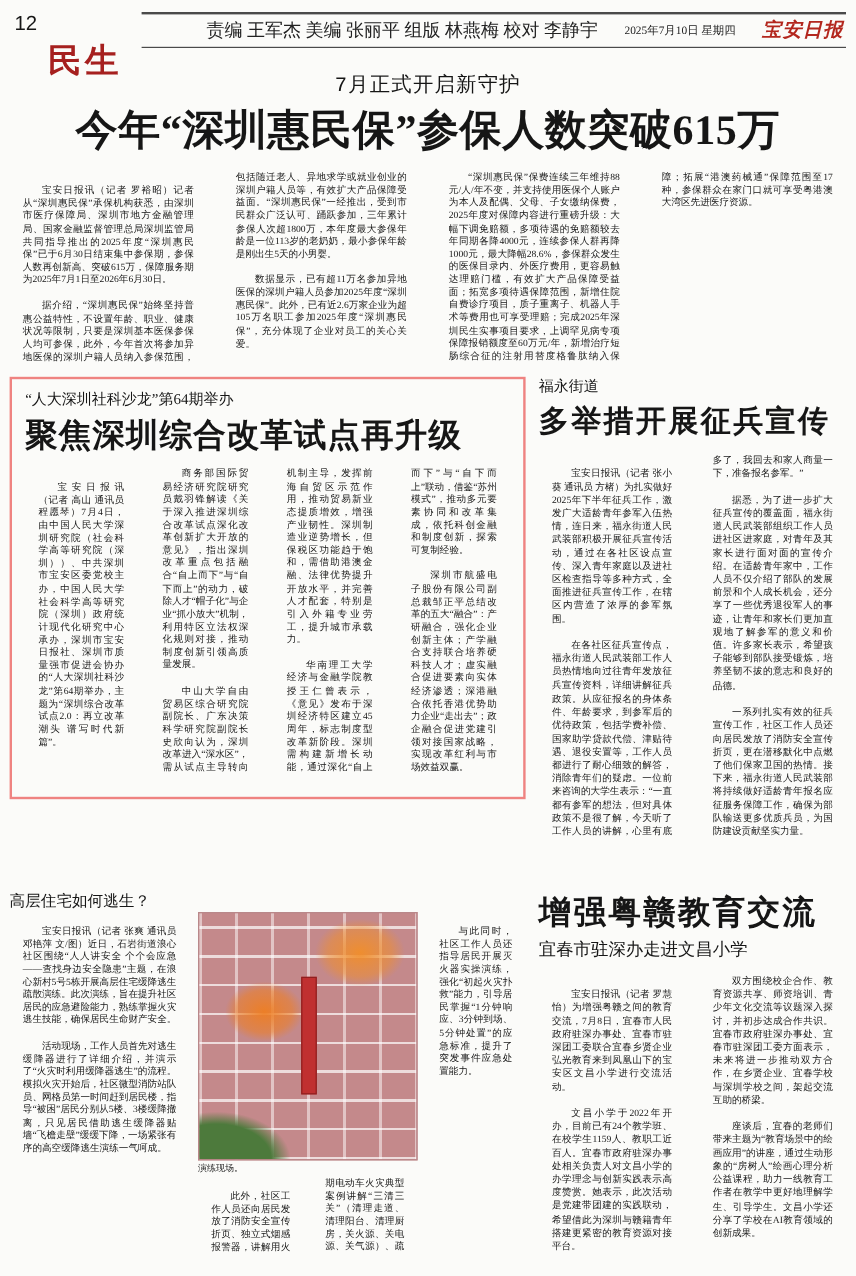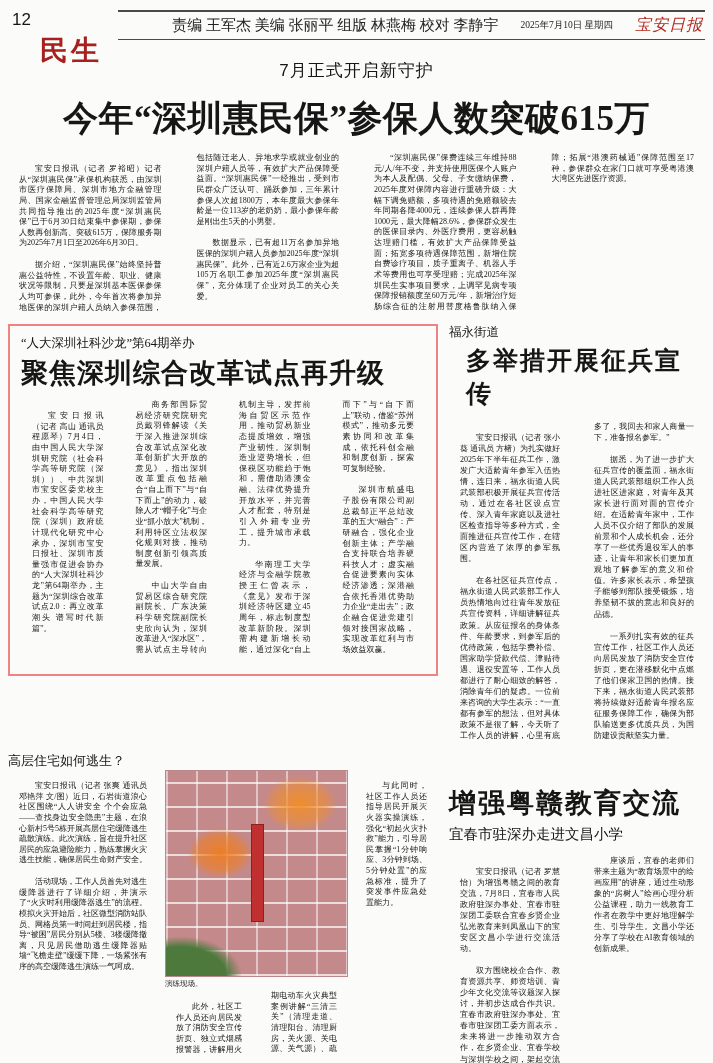--- a/index.html
+++ b/index.html
@@ -9,25 +9,25 @@
     font-family:"Liberation Serif", serif;
   }
   
   .header{margin:10px 8px 0 8px;display:flex;height:36px;}
   .pageno{font-size:17px;padding:0 9px 0 4px;font-family:"Liberation Sans",sans-serif;}
   .section-name{font-size:28px;font-weight:bold;color:#a6201f;letter-spacing:3px;font-family:"Liberation Sans",sans-serif;margin-top:22px;}
   .header-right{flex:1;margin-left:16px;border-top:2px solid #4a4a4a;border-bottom:1px solid #4a4a4a;
     height:27px;display:flex;align-items:center;justify-content:flex-end;gap:22px;padding:0 2px;}
   .credits{font-size:15px;color:#222;}
   .date{font-size:9.5px;color:#222;}
-  .masthead{font-size:16px;color:#b3271e;font-weight:normal;font-style:italic;letter-spacing:1px;}
+  .masthead{font-size:16px;color:#b3271e;font-weight:bold;font-style:italic;letter-spacing:1px;}
   
   .lead{text-align:center;margin-top:13px;}
-  .lead-kicker{font-size:17px;letter-spacing:1px;font-family:Liberation Sans, sans-serif;}
-  .lead-headline{font-size:35px;font-weight:bold;margin-top:13px;letter-spacing:0.5px;}
+  .lead-kicker{font-size:17px;letter-spacing:1px;font-family:Liberation Mono, monospace;}
+  .lead-headline{font-size:35px;font-weight:bold;margin-top:3px;letter-spacing:0.5px;}
   .lead-body{margin:11px 8px 0;height:163px;columns:4;column-gap:13px;column-fill:auto;
     font-size:8px;line-height:1.33;text-align:justify;overflow:hidden;}
   p{margin:11px;text-indent:2em;}
   
   .main-grid{display:flex;gap:11px;margin:8px 8px 0;}
   .left-zone{width:430px;flex:none;}
   .right-zone{flex:1;min-width:0;}
   
   .salon-box{border:2px solid #ef8381;padding:9px 11px 24px;height:352px;box-sizing:border-box;}
   .salon-kicker{font-size:12.5px;}
@@ -49,21 +49,21 @@
       radial-gradient(ellipse 48px 36px at 74% 16%, rgba(241,142,42,.95), rgba(241,142,42,.5) 55%, rgba(241,142,42,0) 78%),
       radial-gradient(ellipse 70px 45px at 8% 100%, #4d7a3c, #4d7a3c 65%, rgba(77,122,60,0) 88%),
       repeating-linear-gradient(0deg, rgba(255,255,255,.7) 0 2px, rgba(255,255,255,0) 2px 24px),
       repeating-linear-gradient(90deg, rgba(255,255,255,.5) 0 2px, rgba(255,255,255,0) 2px 30px);}
   .photo-banner{position:absolute;left:47%;top:26%;width:11px;height:96px;background:#c03030;border:1px solid #8f1f1f;}
   .caption{font-size:7.5px;margin:2px 0 2px;color:#222;text-indent:0;}
   .under-photo{flex:1;columns:2;column-gap:7px;overflow:hidden;}
   .drill-right{flex:1;overflow:hidden;}
   
   .consc-kicker{font-size:12.5px;}
-  .consc-headline{font-size:25px;font-weight:bold;margin:3px 17px 11px;letter-spacing:2px;font-family:"Liberation Sans",sans-serif;}
+  .consc-headline{font-size:25px;font-weight:bold;margin:3px 0 11px;letter-spacing:2px;font-family:"Liberation Sans",sans-serif;}
   .consc-body{columns:2;column-gap:12px;column-fill:auto;font-size:8px;line-height:1.38;
     text-align:justify;height:330px;overflow:hidden;}
   
   .edu{margin-top:34px;}
   .edu-headline{font-size:27px;font-weight:bold;letter-spacing:2px;font-family:"Liberation Sans",sans-serif;}
   .edu-subhead{font-size:14.5px;margin:4px 0 11px;}
   .edu-body{columns:2;column-gap:12px;column-fill:auto;font-size:8px;line-height:1.38;
     text-align:justify;height:245px;overflow:hidden;}
 </style>
 </head>
@@ -142,19 +142,20 @@
         <p>据悉，为了进一步扩大征兵宣传的覆盖面，福永街道人民武装部组织工作人员进社区进家庭，对青年及其家长进行面对面的宣传介绍。在适龄青年家中，工作人员不仅介绍了部队的发展前景和个人成长机会，还分享了一些优秀退役军人的事迹，让青年和家长们更加直观地了解参军的意义和价值。许多家长表示，希望孩子能够到部队接受锻炼，培养坚韧不拔的意志和良好的品德。</p>
         <p>一系列扎实有效的征兵宣传工作，社区工作人员还向居民发放了消防安全宣传折页，更在潜移默化中点燃了他们保家卫国的热情。接下来，福永街道人民武装部将持续做好适龄青年报名应征服务保障工作，确保为部队输送更多优质兵员，为国防建设贡献坚实力量。</p>
       </div>
     </div>
 
     <div class="edu">
       <div class="edu-headline">增强粤赣教育交流</div>
       <div class="edu-subhead">宜春市驻深办走进文昌小学</div>
       <div class="edu-body">
         <p>宝安日报讯（记者 罗慧怡）为增强粤赣之间的教育交流，7月8日，宜春市人民政府驻深办事处、宜春市驻深团工委联合宜春乡贤企业弘光教育来到凤凰山下的宝安区文昌小学进行交流活动。</p>
+        <p>文昌小学于2022年开办，目前已有24个教学班、在校学生1159人、教职工近百人。宜春市政府驻深办事处相关负责人对文昌小学的办学理念与创新实践表示高度赞赏。她表示，此次活动是党建带团建的实践联动，希望借此为深圳与赣籍青年搭建更紧密的教育资源对接平台。</p>
         <p>双方围绕校企合作、教育资源共享、师资培训、青少年文化交流等议题深入探讨，并初步达成合作共识。宜春市政府驻深办事处、宜春市驻深团工委方面表示，未来将进一步推动双方合作，在乡贤企业、宜春学校与深圳学校之间，架起交流互助的桥梁。</p>
         <p>座谈后，宜春的老师们带来主题为“教育场景中的绘画应用”的讲座，通过生动形象的“房树人”绘画心理分析公益课程，助力一线教育工作者在教学中更好地理解学生、引导学生。文昌小学还分享了学校在AI教育领域的创新成果。</p>
       </div>
     </div>
 
   </div>
 </div>
 
 </body></html>

